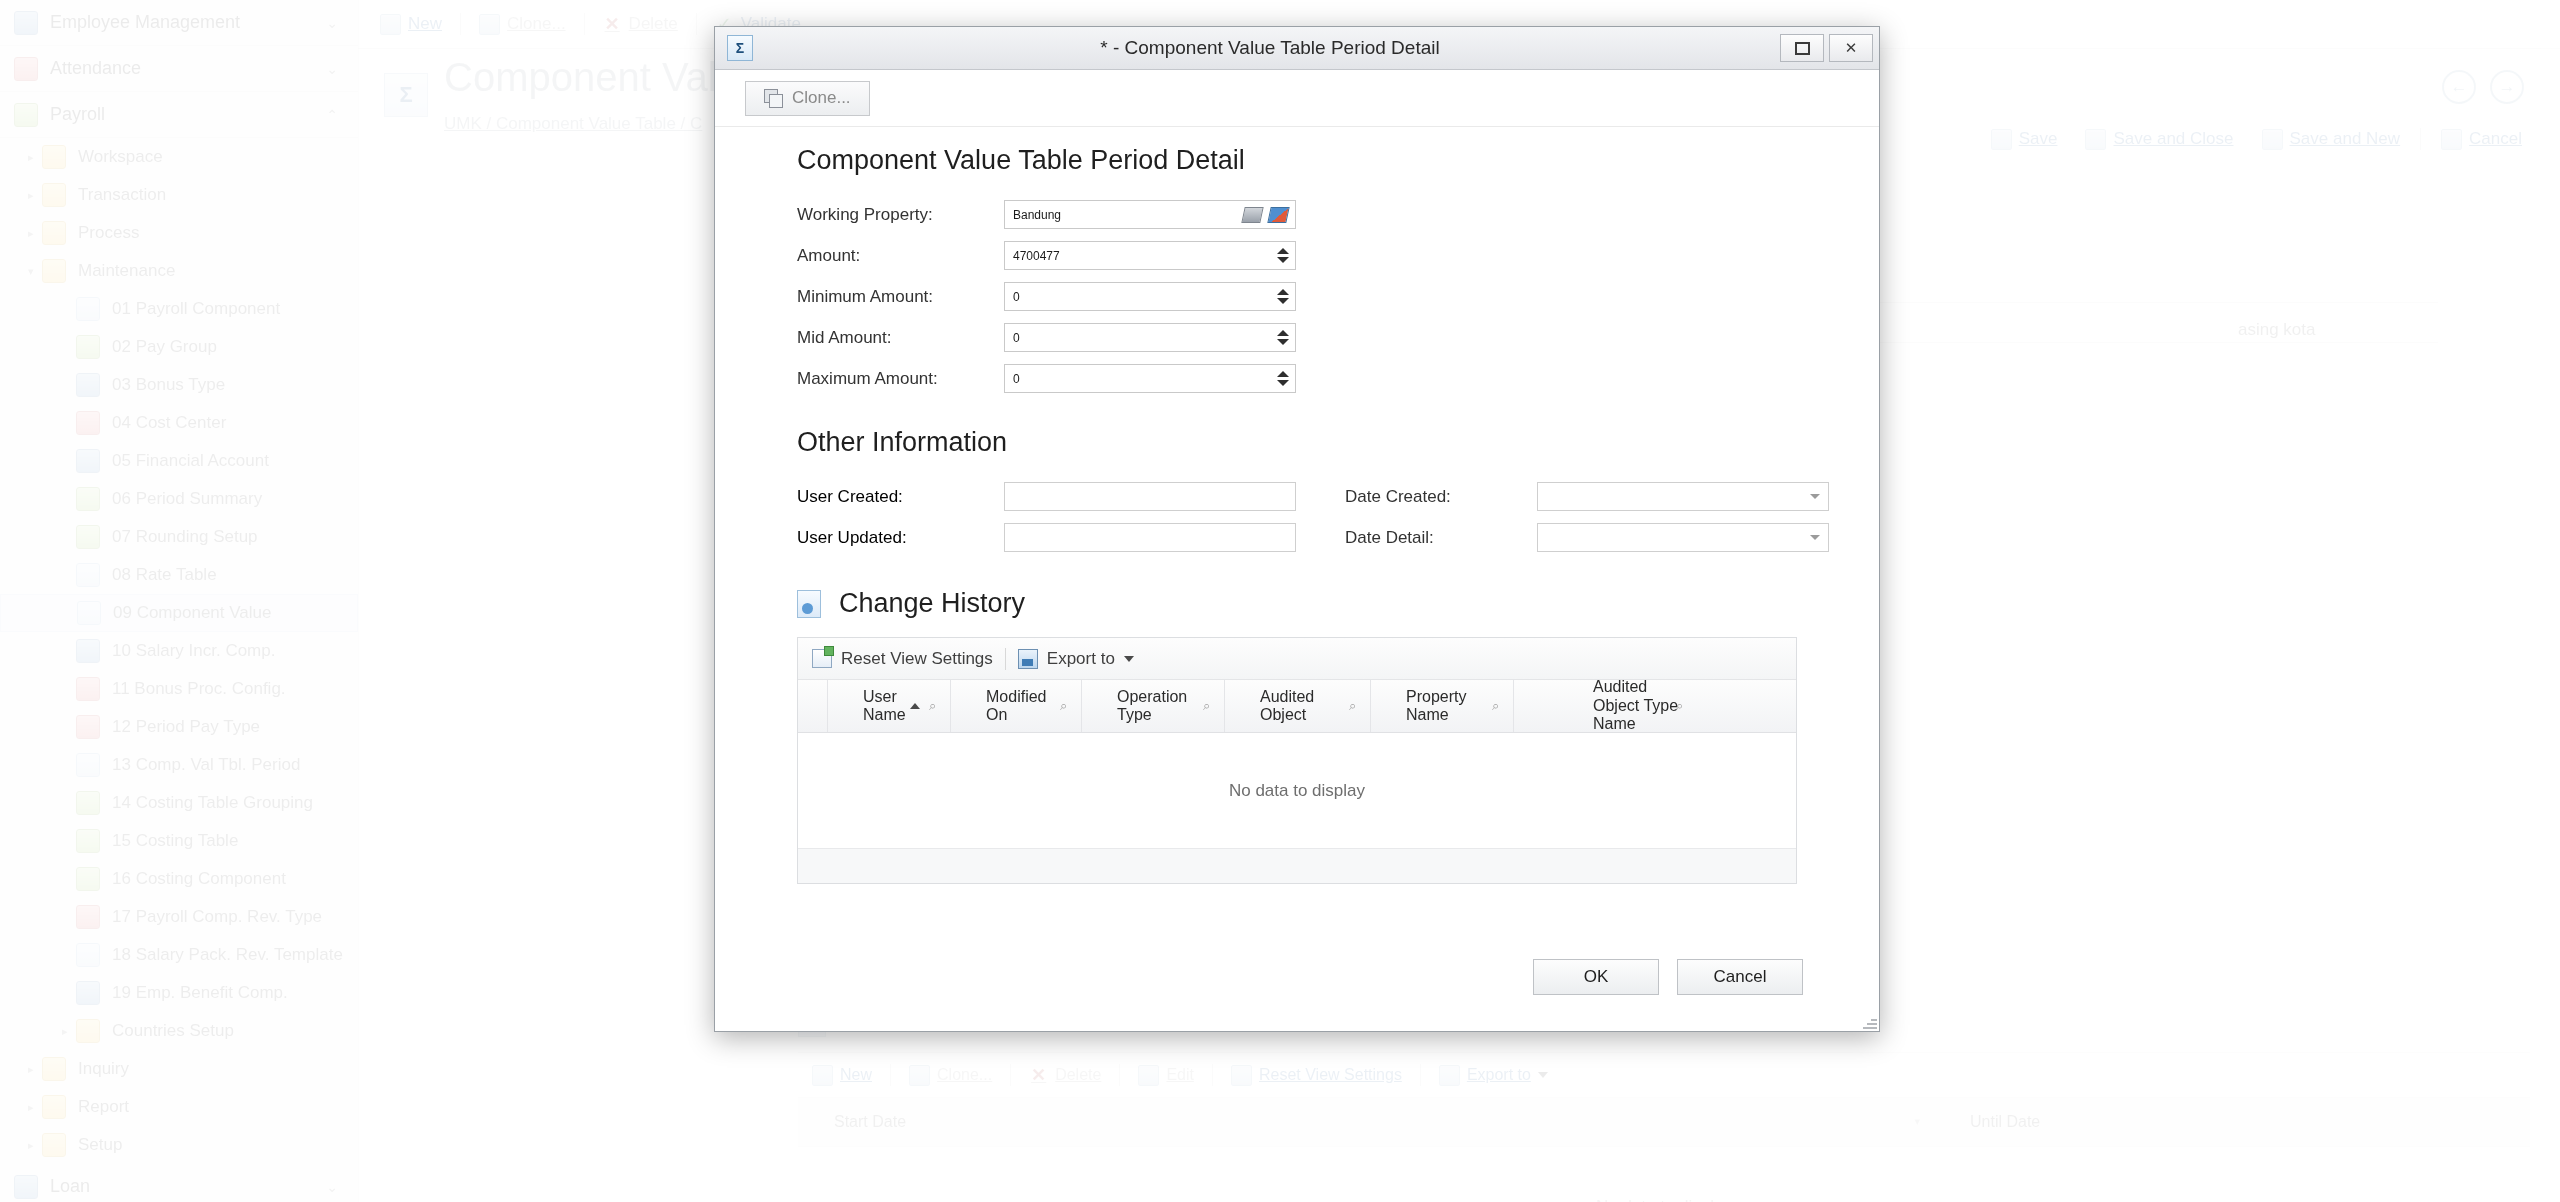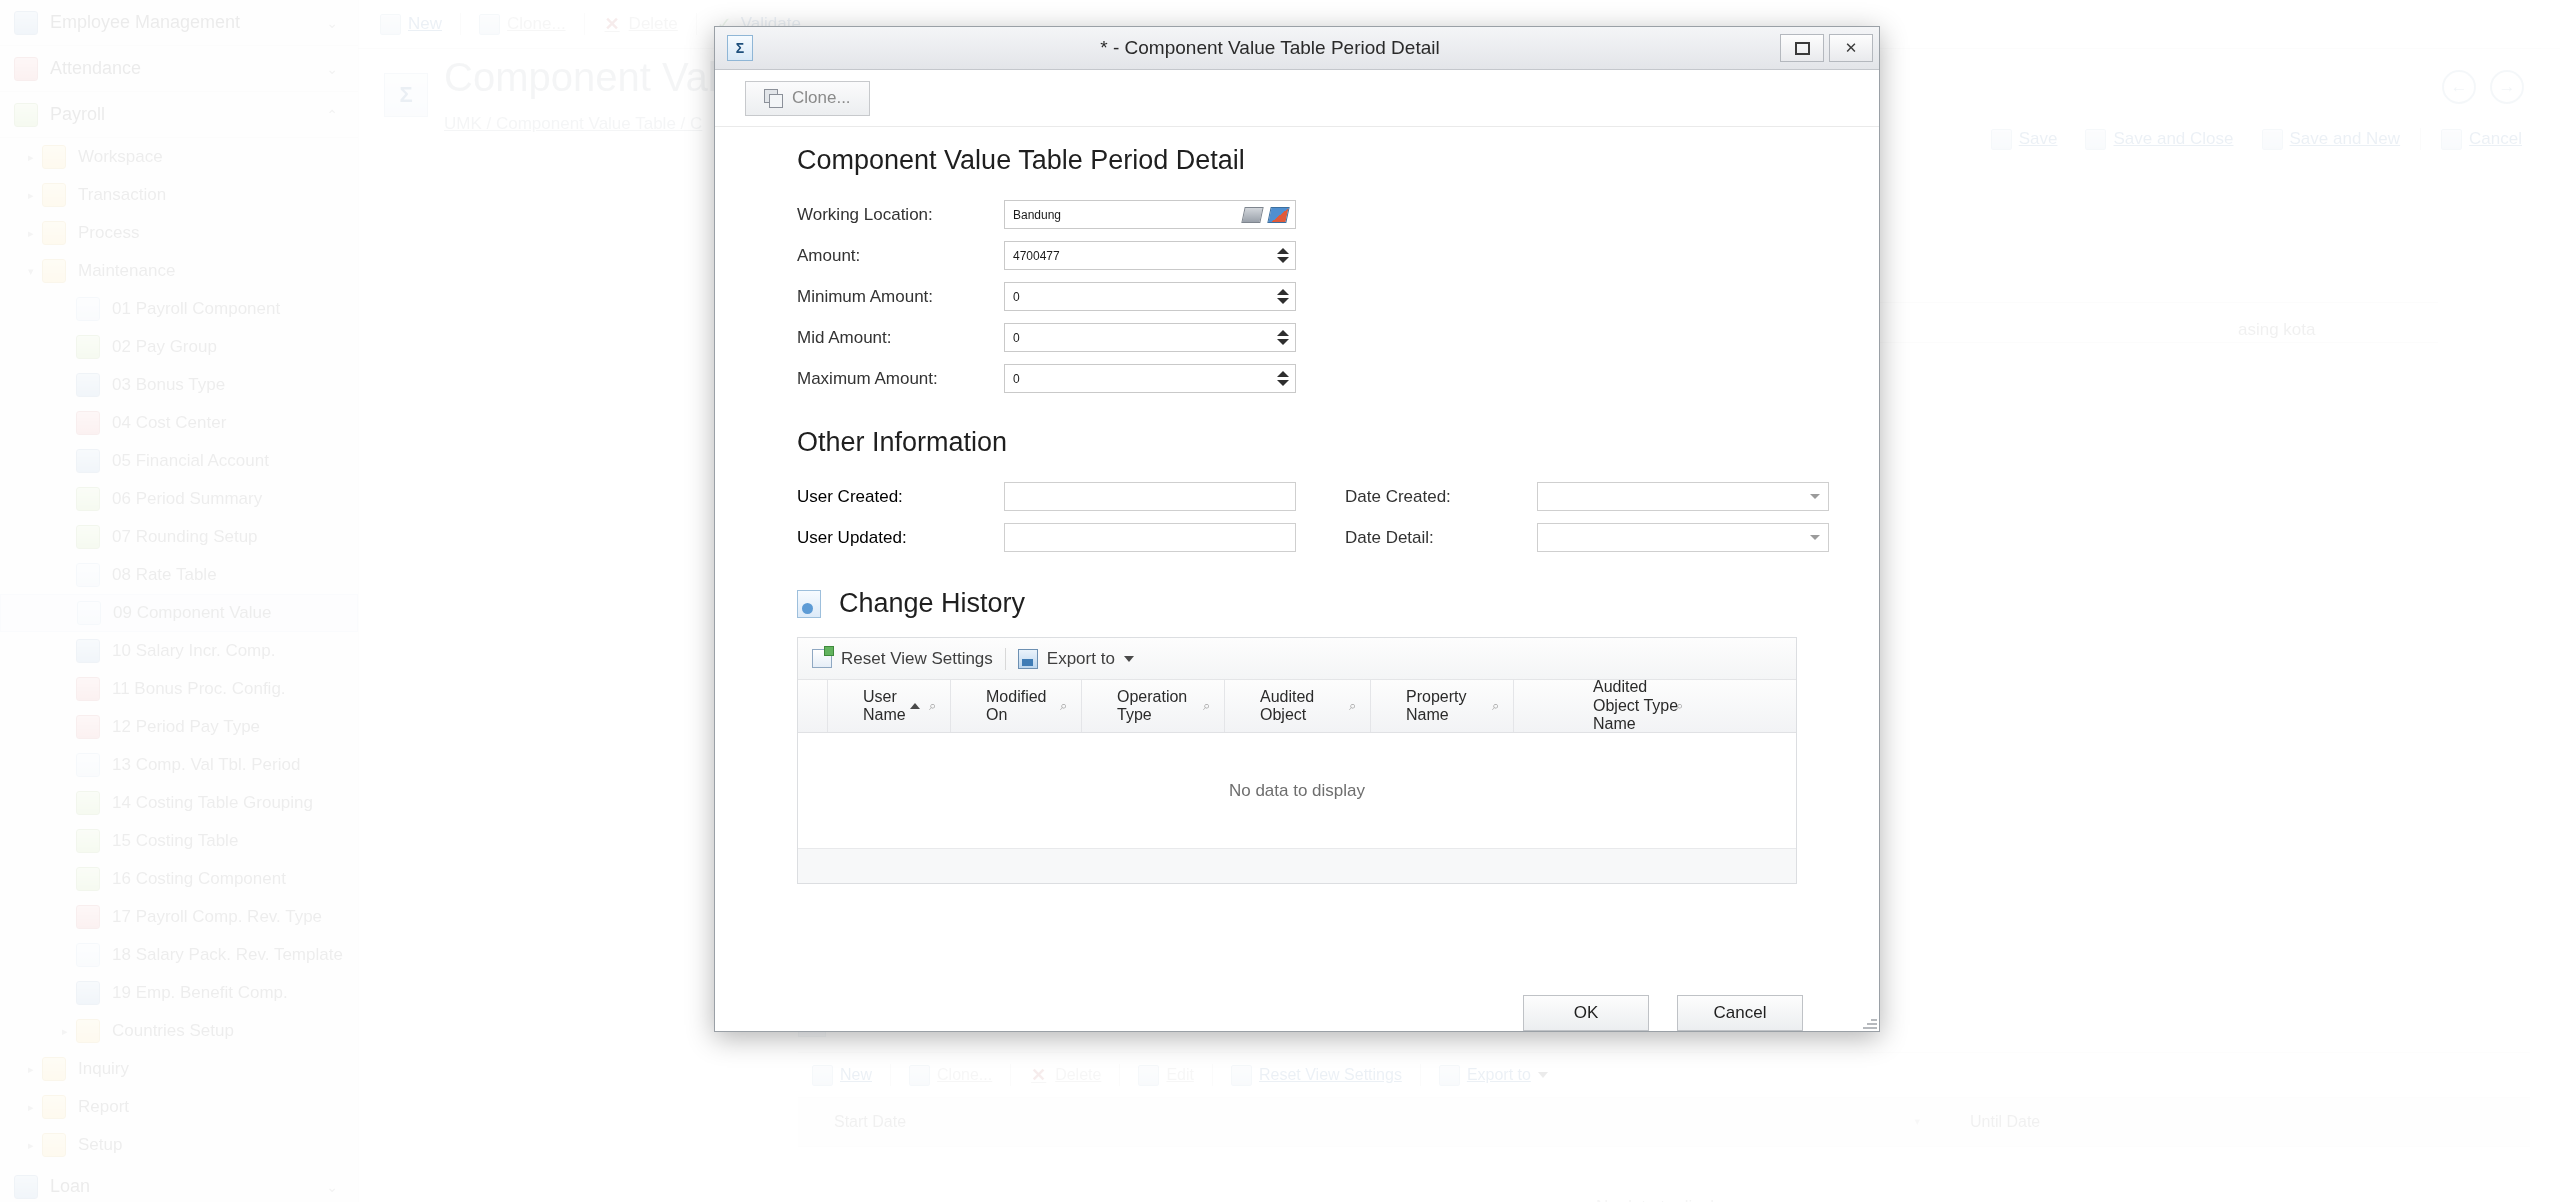--- a/index.html
+++ b/index.html
@@ -591,24 +591,24 @@
   #history-footer {
     height: 34px;
     background: #f7f8f9;
     border-top: 1px solid #e8e9eb;
   }
 
   #dialog-footer {
     height: 72px;
     flex: 0 0 auto;
     display: flex;
-    align-items: flex-end;
+    align-items: flex-start;
     justify-content: flex-end;
     padding-right: 76px;
-    gap: 28px;
+    gap: 18px;
   }
   .dlg-btn {
     width: 124px; height: 34px;
     border: 1px solid #bfc2c6;
     background: linear-gradient(#fdfdfd, #eceef0);
     font-size: 17px;
     color: #1f1f1f;
     display:flex; align-items:center; justify-content:center;
   }
   #dialog-resize-grip {
@@ -996,21 +996,21 @@
       <span>Clone...</span>
     </div>
   </div>
 
   <div id="dialog-body">
 
     <h2 class="sec-title">Component Value Table Period Detail</h2>
 
     <div id="dialog-fields">
         <div class="form-row">
-          <span class="form-label">Working Location:</span>
+          <span class="form-label">Working Property:</span>
           <span class="input-shell">
             <span class="val">Bandung</span>
             <span class="lookup-icons">
               <span class="ico-stack"></span>
               <span class="ico-eraser"></span>
             </span>
           </span>
         </div>
         <div class="form-row">
           <span class="form-label">Amount:</span>

